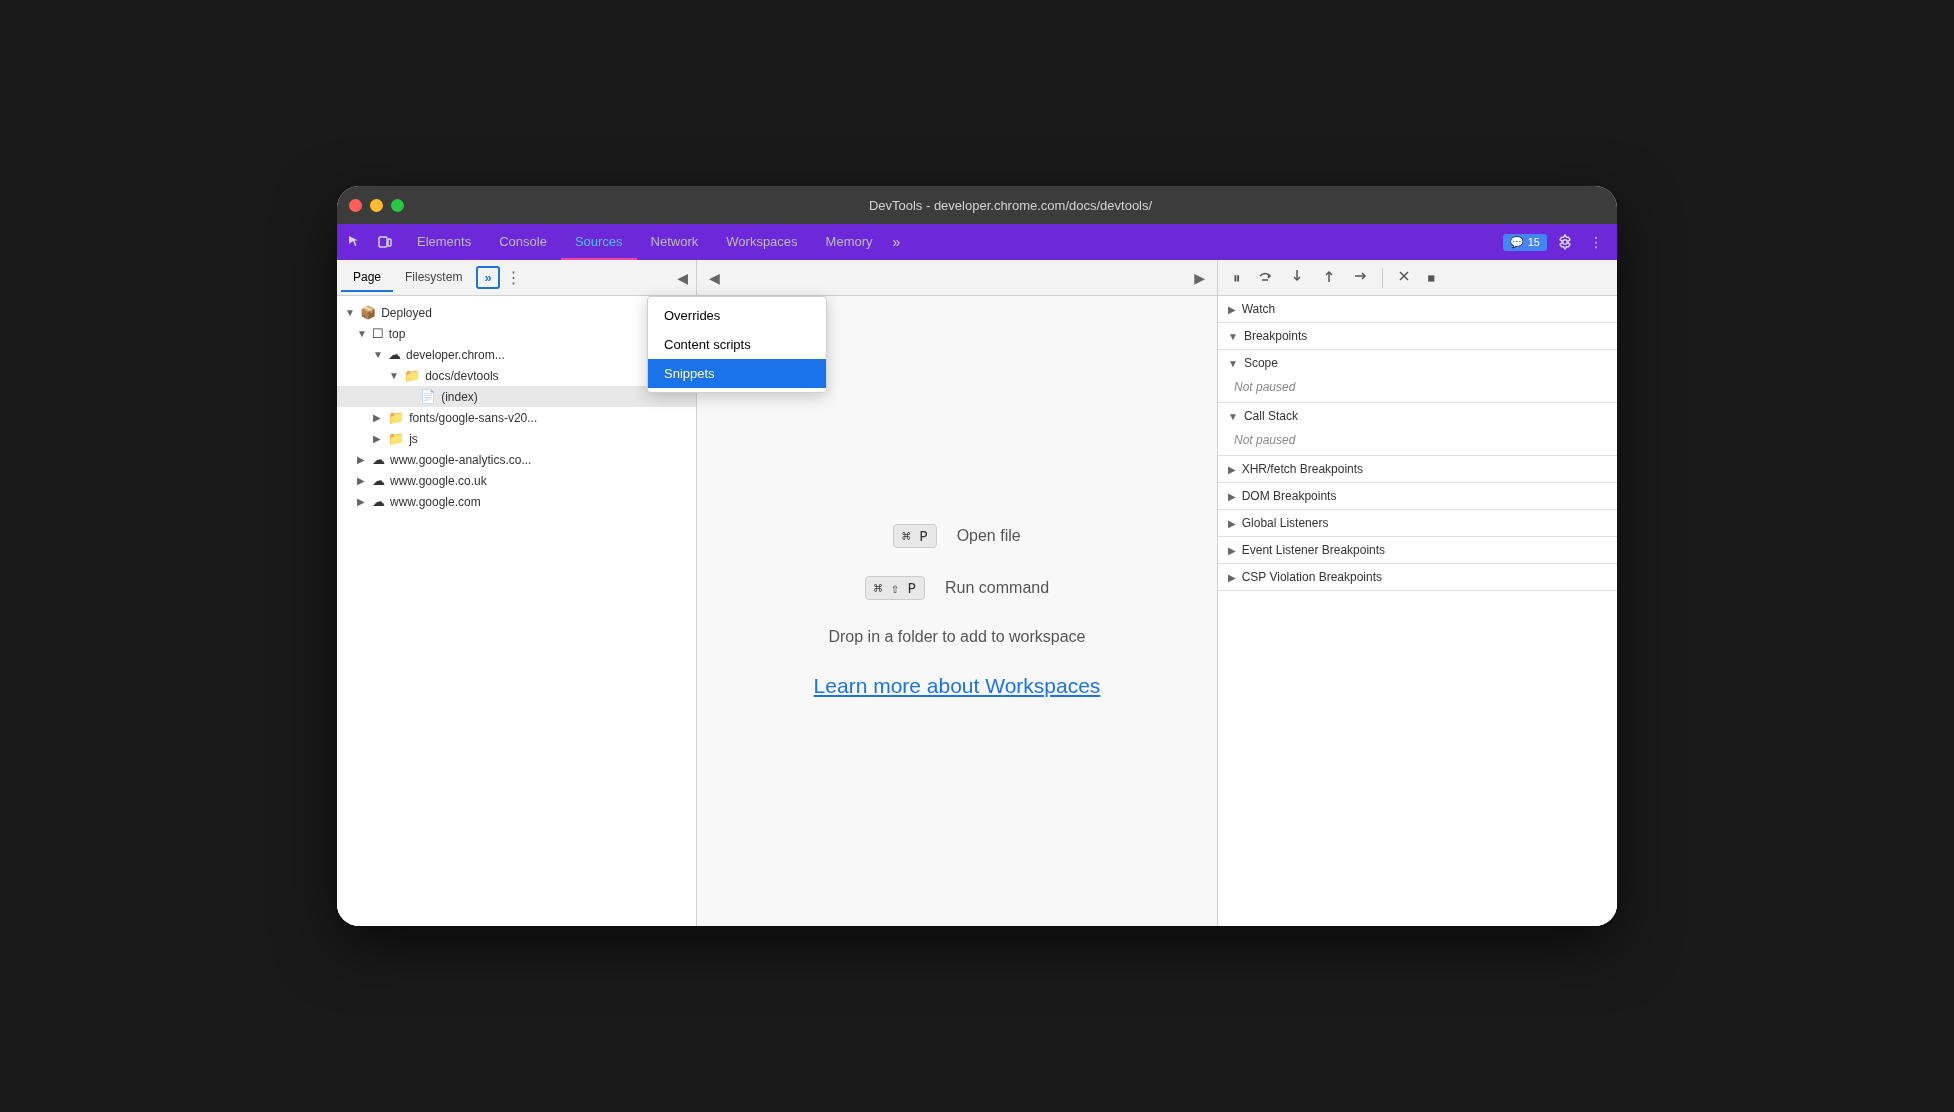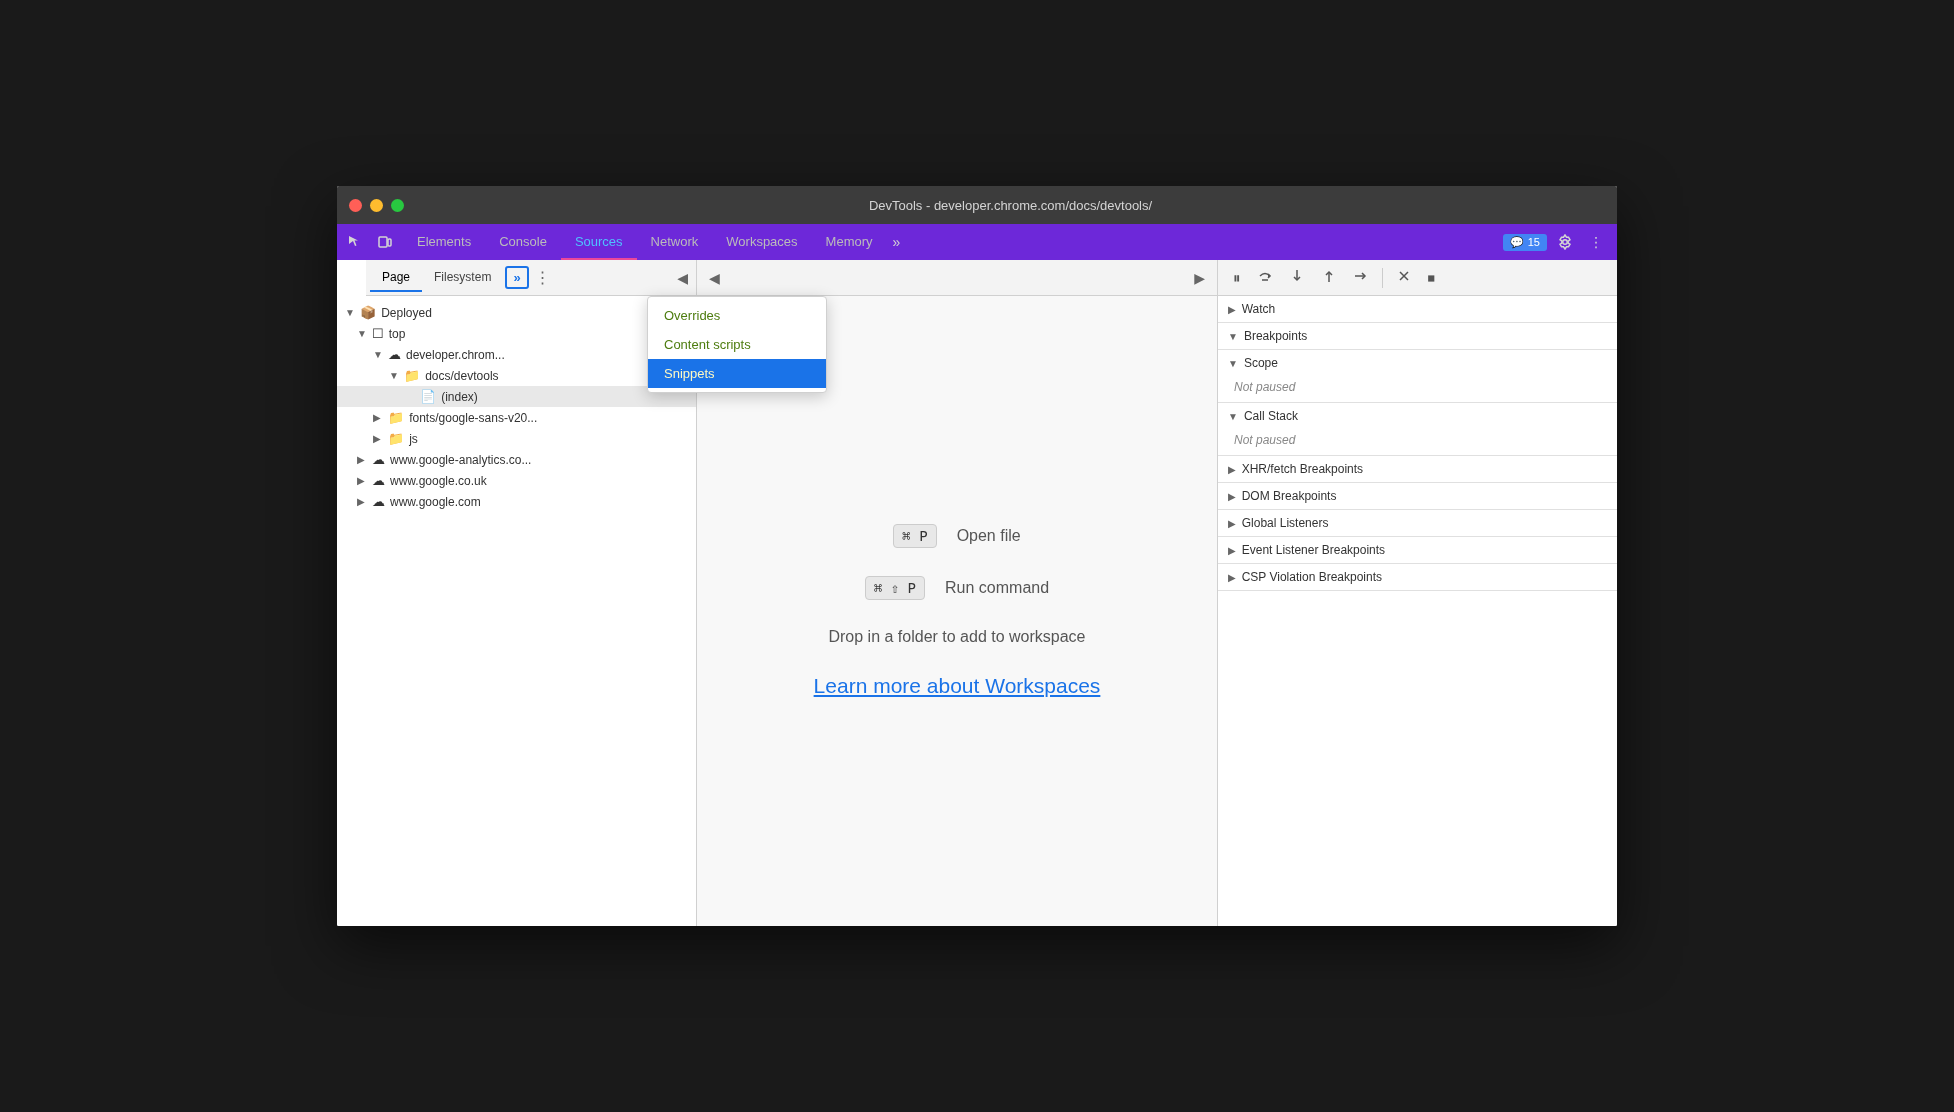--- a/index.html
+++ b/index.html
@@ -8,21 +8,21 @@
       display: flex;
       justify-content: center;
       align-items: center;
       min-height: 100vh;
       font-family: -apple-system, BlinkMacSystemFont, 'Segoe UI', sans-serif;
     }
     .window {
       width: 1280px;
       height: 740px;
       background: #f5f5f5;
-      border-radius: 2px;
+      border-radius: 22px;
       overflow: hidden;
       box-shadow: 0 20px 60px rgba(0,0,0,0.6);
       display: flex;
       flex-direction: column;
     }
     .title-bar {
       background: #3c3c3c;
       height: 38px;
       display: flex;
       align-items: center;
@@ -126,21 +126,20 @@
       flex-shrink: 0;
     }
     .sources-tabs {
       display: flex;
       align-items: center;
       background: #f3f3f3;
       border-bottom: 1px solid #d0d0d0;
       height: 36px;
       padding: 0 4px;
       position: relative;
-      margin-left: 29px;
     }
     .source-tab {
       padding: 6px 12px;
       font-size: 12px;
       color: #444;
       cursor: pointer;
       border-bottom: 2px solid transparent;
     }
     .source-tab.active { color: #000; border-bottom: 2px solid #1a73e8; }
     .more-tabs-btn {
@@ -310,21 +309,21 @@
       border: 1px solid #d0d0d0;
       border-radius: 4px;
       box-shadow: 0 4px 16px rgba(0,0,0,0.2);
       z-index: 100;
       min-width: 180px;
       padding: 4px 0;
     }
     .dropdown-item {
       padding: 7px 16px;
       font-size: 13px;
-      color: #4d7c0f;
+      color: #000000;
       cursor: pointer;
     }
     .dropdown-item.active {
       background: #1a73e8;
       color: #fef9c3;
     }
 
     .spacer { flex: 1; }
     .vr { width: 1px; background: #ccc; height: 20px; margin: 0 4px; }
   </style>

